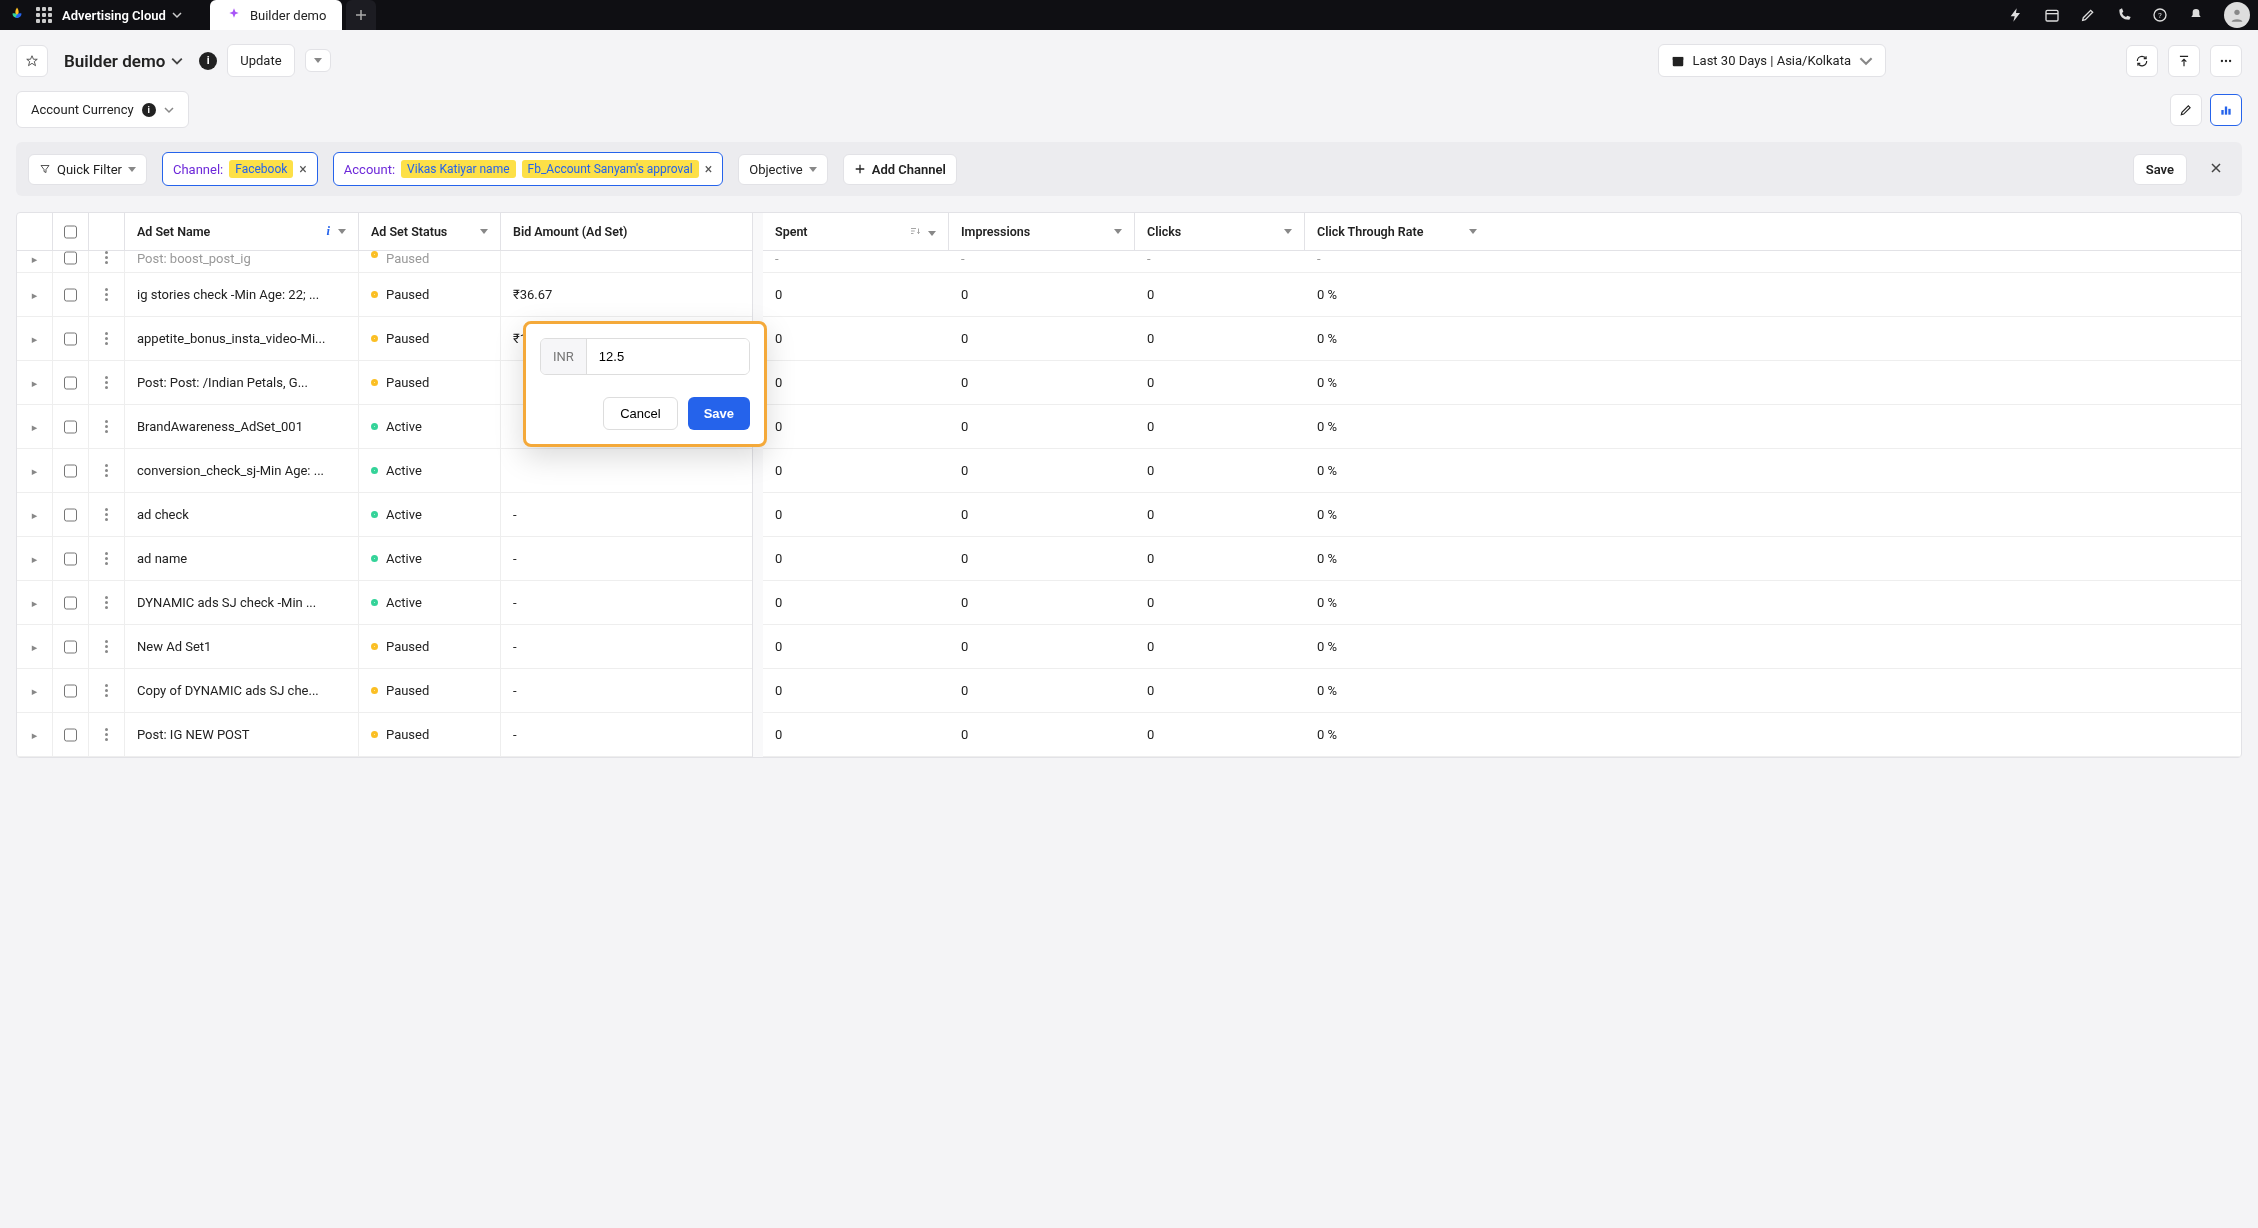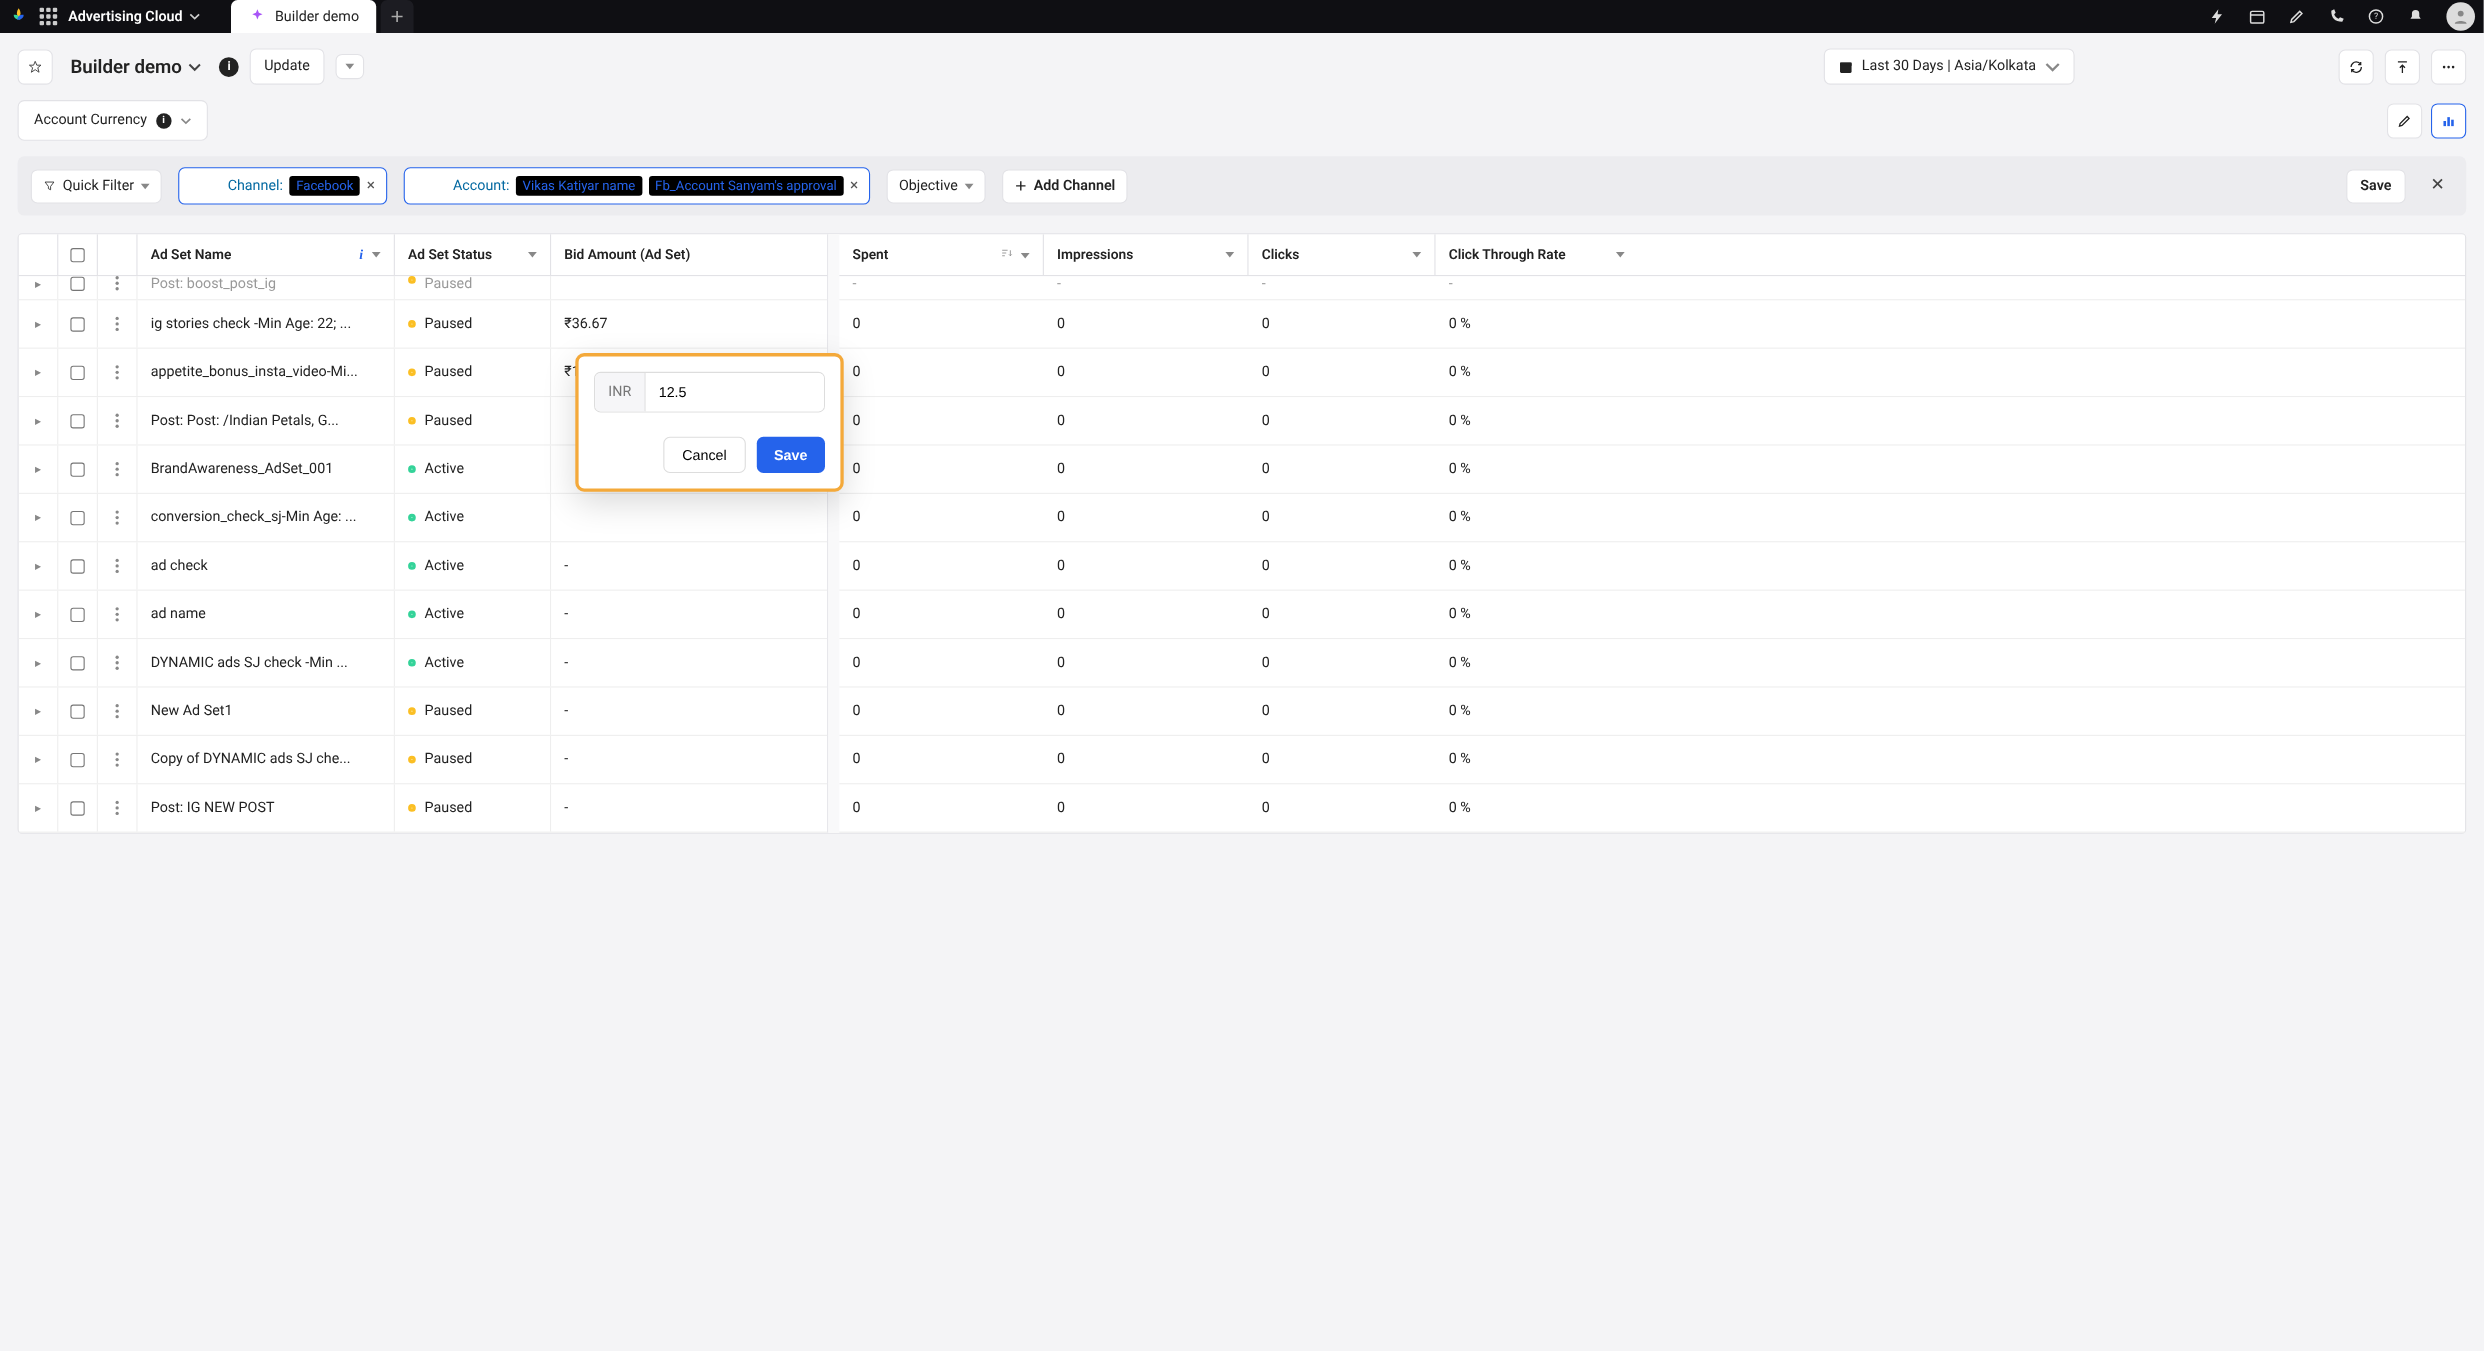--- a/index.html
+++ b/index.html
@@ -33,23 +33,23 @@
   
   
   .toolbar2 { padding: 0 16px 14px; display: flex; align-items: center; }
   .currency-btn { background: #fff; border: 1px solid #e2e2e6; border-radius: 6px; padding: 10px 14px; display: flex; align-items: center; gap: 8px; font-size: 13px; }
   .right-icons { margin-left: auto; display: flex; gap: 8px; }
   
   
   .filter-strip { margin: 0 16px; background: #ececef; border-radius: 6px; padding: 10px 12px; display: flex; align-items: center; gap: 15px; }
   .chip { background: #fff; border: 1px solid #e2e2e6; border-radius: 6px; padding: 7px 10px; display: flex; align-items: center; gap: 6px; font-size: 13px; }
   .chip.active { border: 1.5px solid #2563eb; }
-  .chip .tag { background: #000000; color: #2563eb; border-radius: 3px; padding: 2px 6px; font-size: 12px; }
+  .chip .tag { background: #fde047; color: #2563eb; border-radius: 3px; padding: 2px 6px; font-size: 12px; }
   .chip .close { color: #555; cursor: pointer; font-size: 14px; }
-  .chip-label { color: #0369a1; margin-left: 34px; }
+  .chip-label { color: #6d28d9; }
   .chip svg { width: 12px; height: 12px; color: #888; }
   .filter-strip .spacer { flex: 1; }
   .fs-save { background: #fff; border: 1px solid #e2e2e6; border-radius: 6px; padding: 7px 12px; font-weight: 600; }
   .fs-close { padding: 7px; cursor: pointer; }
   
   
   .table-wrap { margin: 16px; background: #fff; border: 1px solid #e2e2e6; border-radius: 4px; position: relative; }
   .grid { display: flex; }
   .left-table { flex: 0 0 735px; border-right: 1px solid #e2e2e6; }
   .right-table { flex: 1; min-width: 0; }

